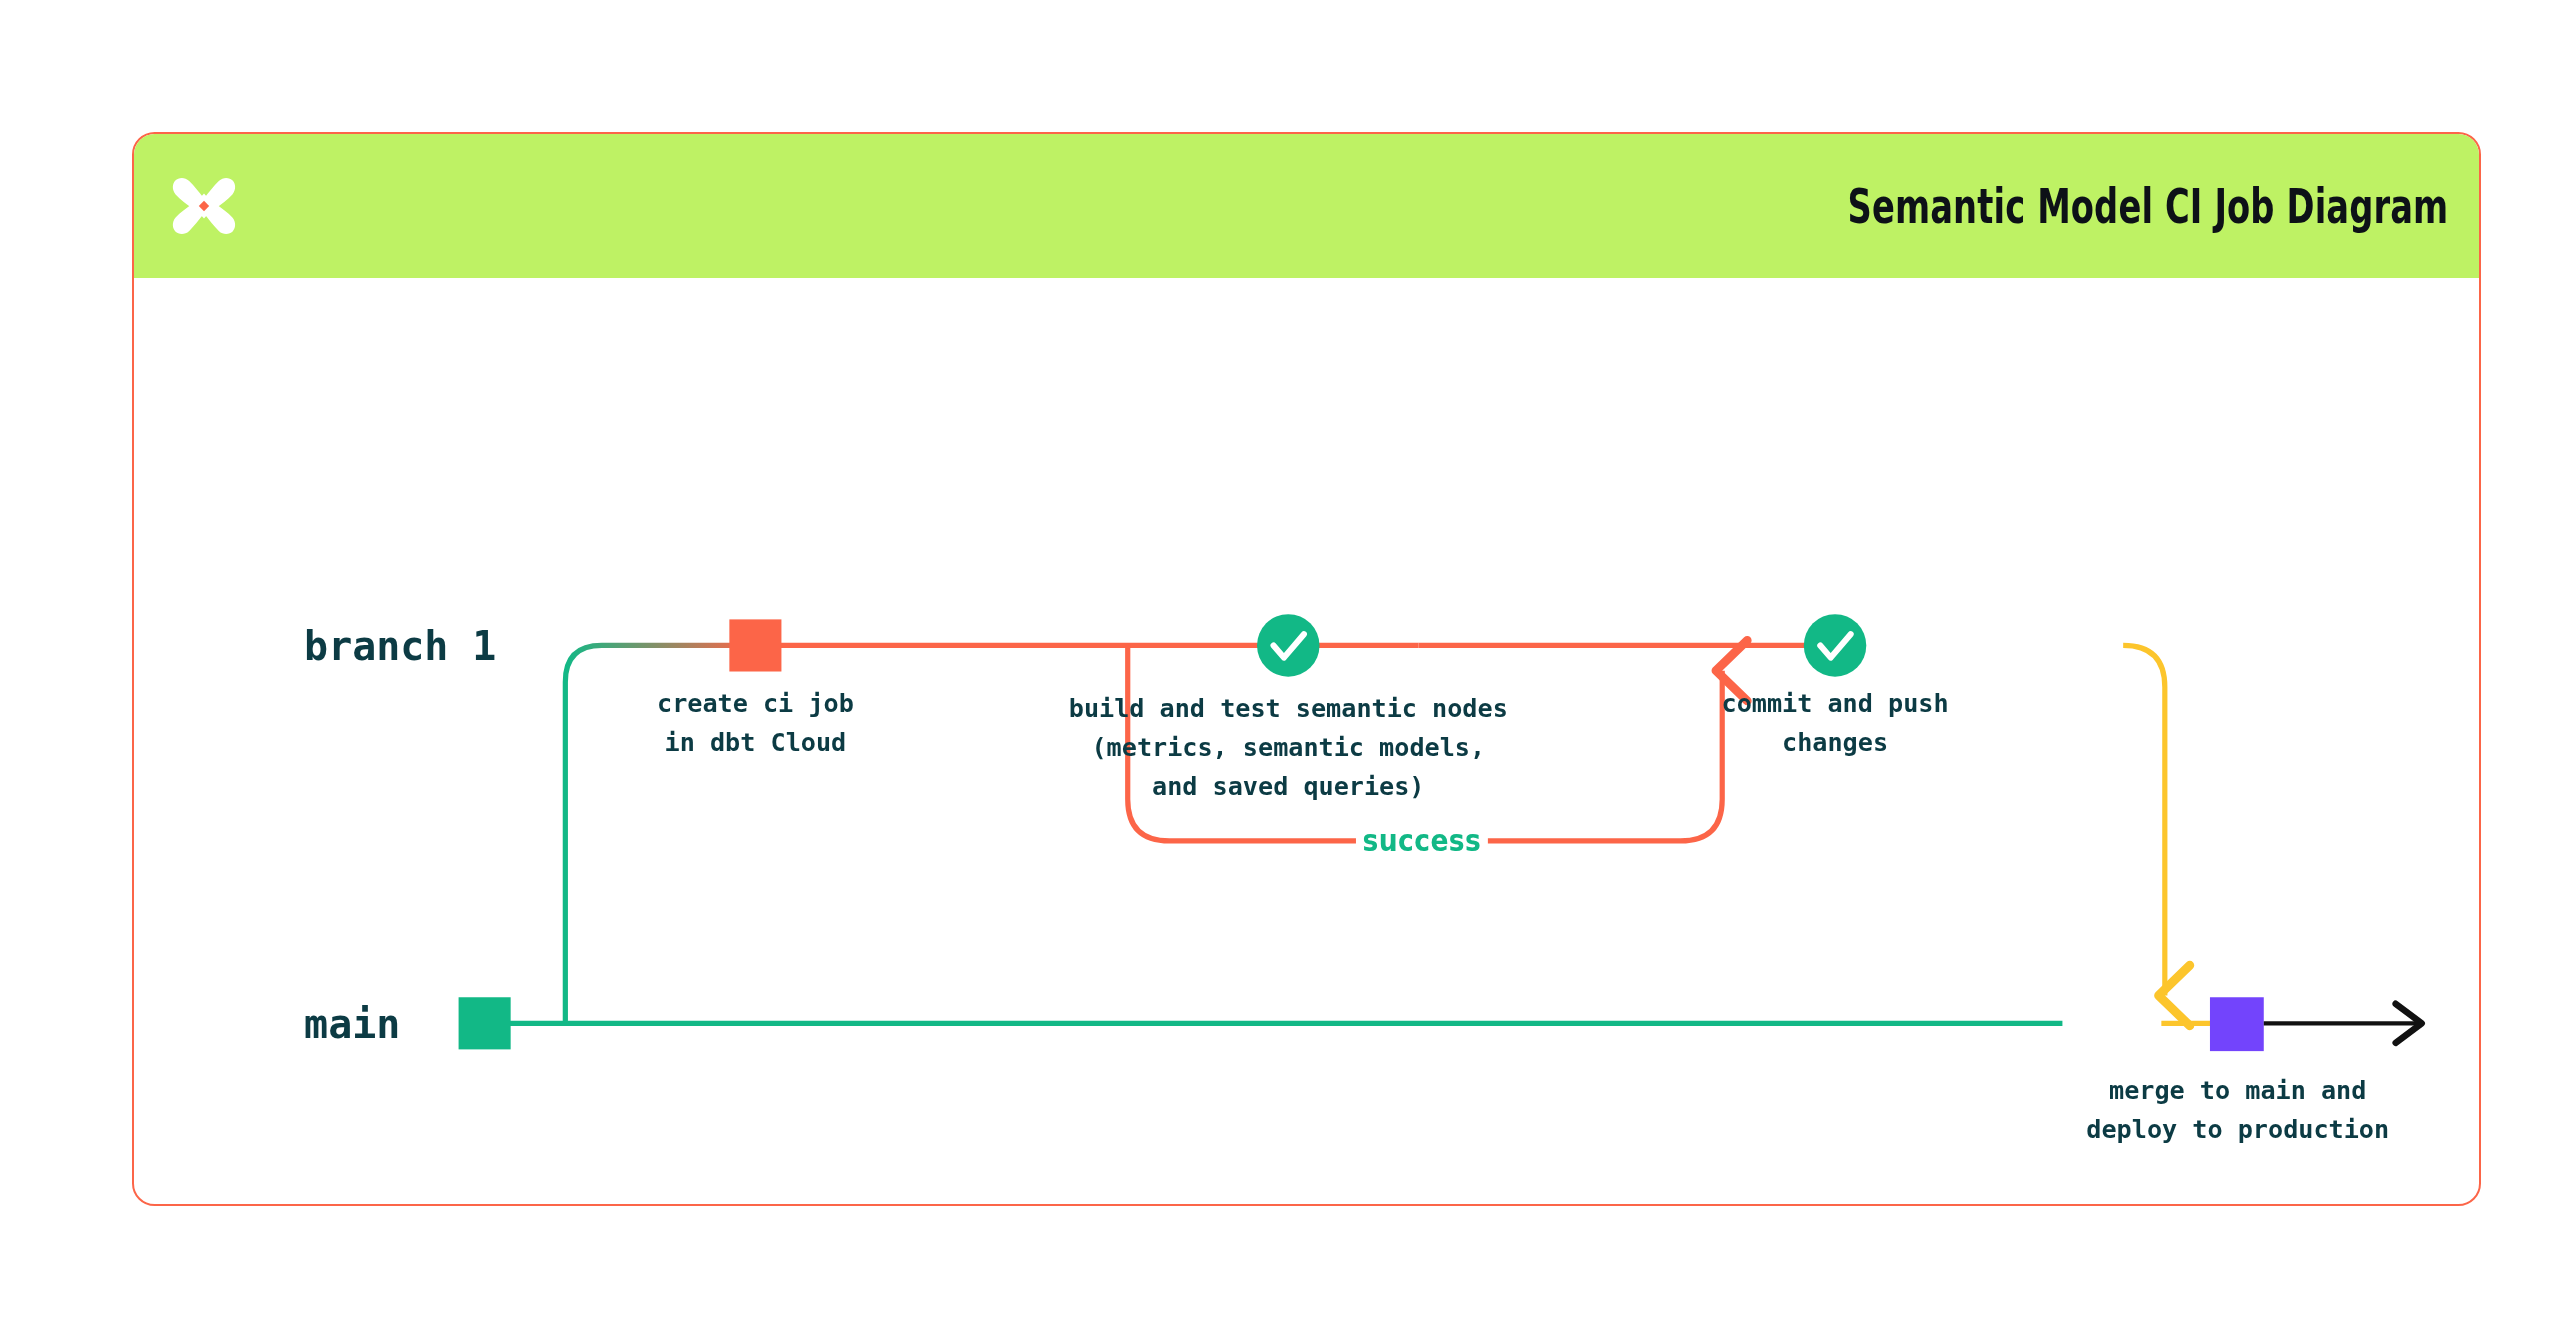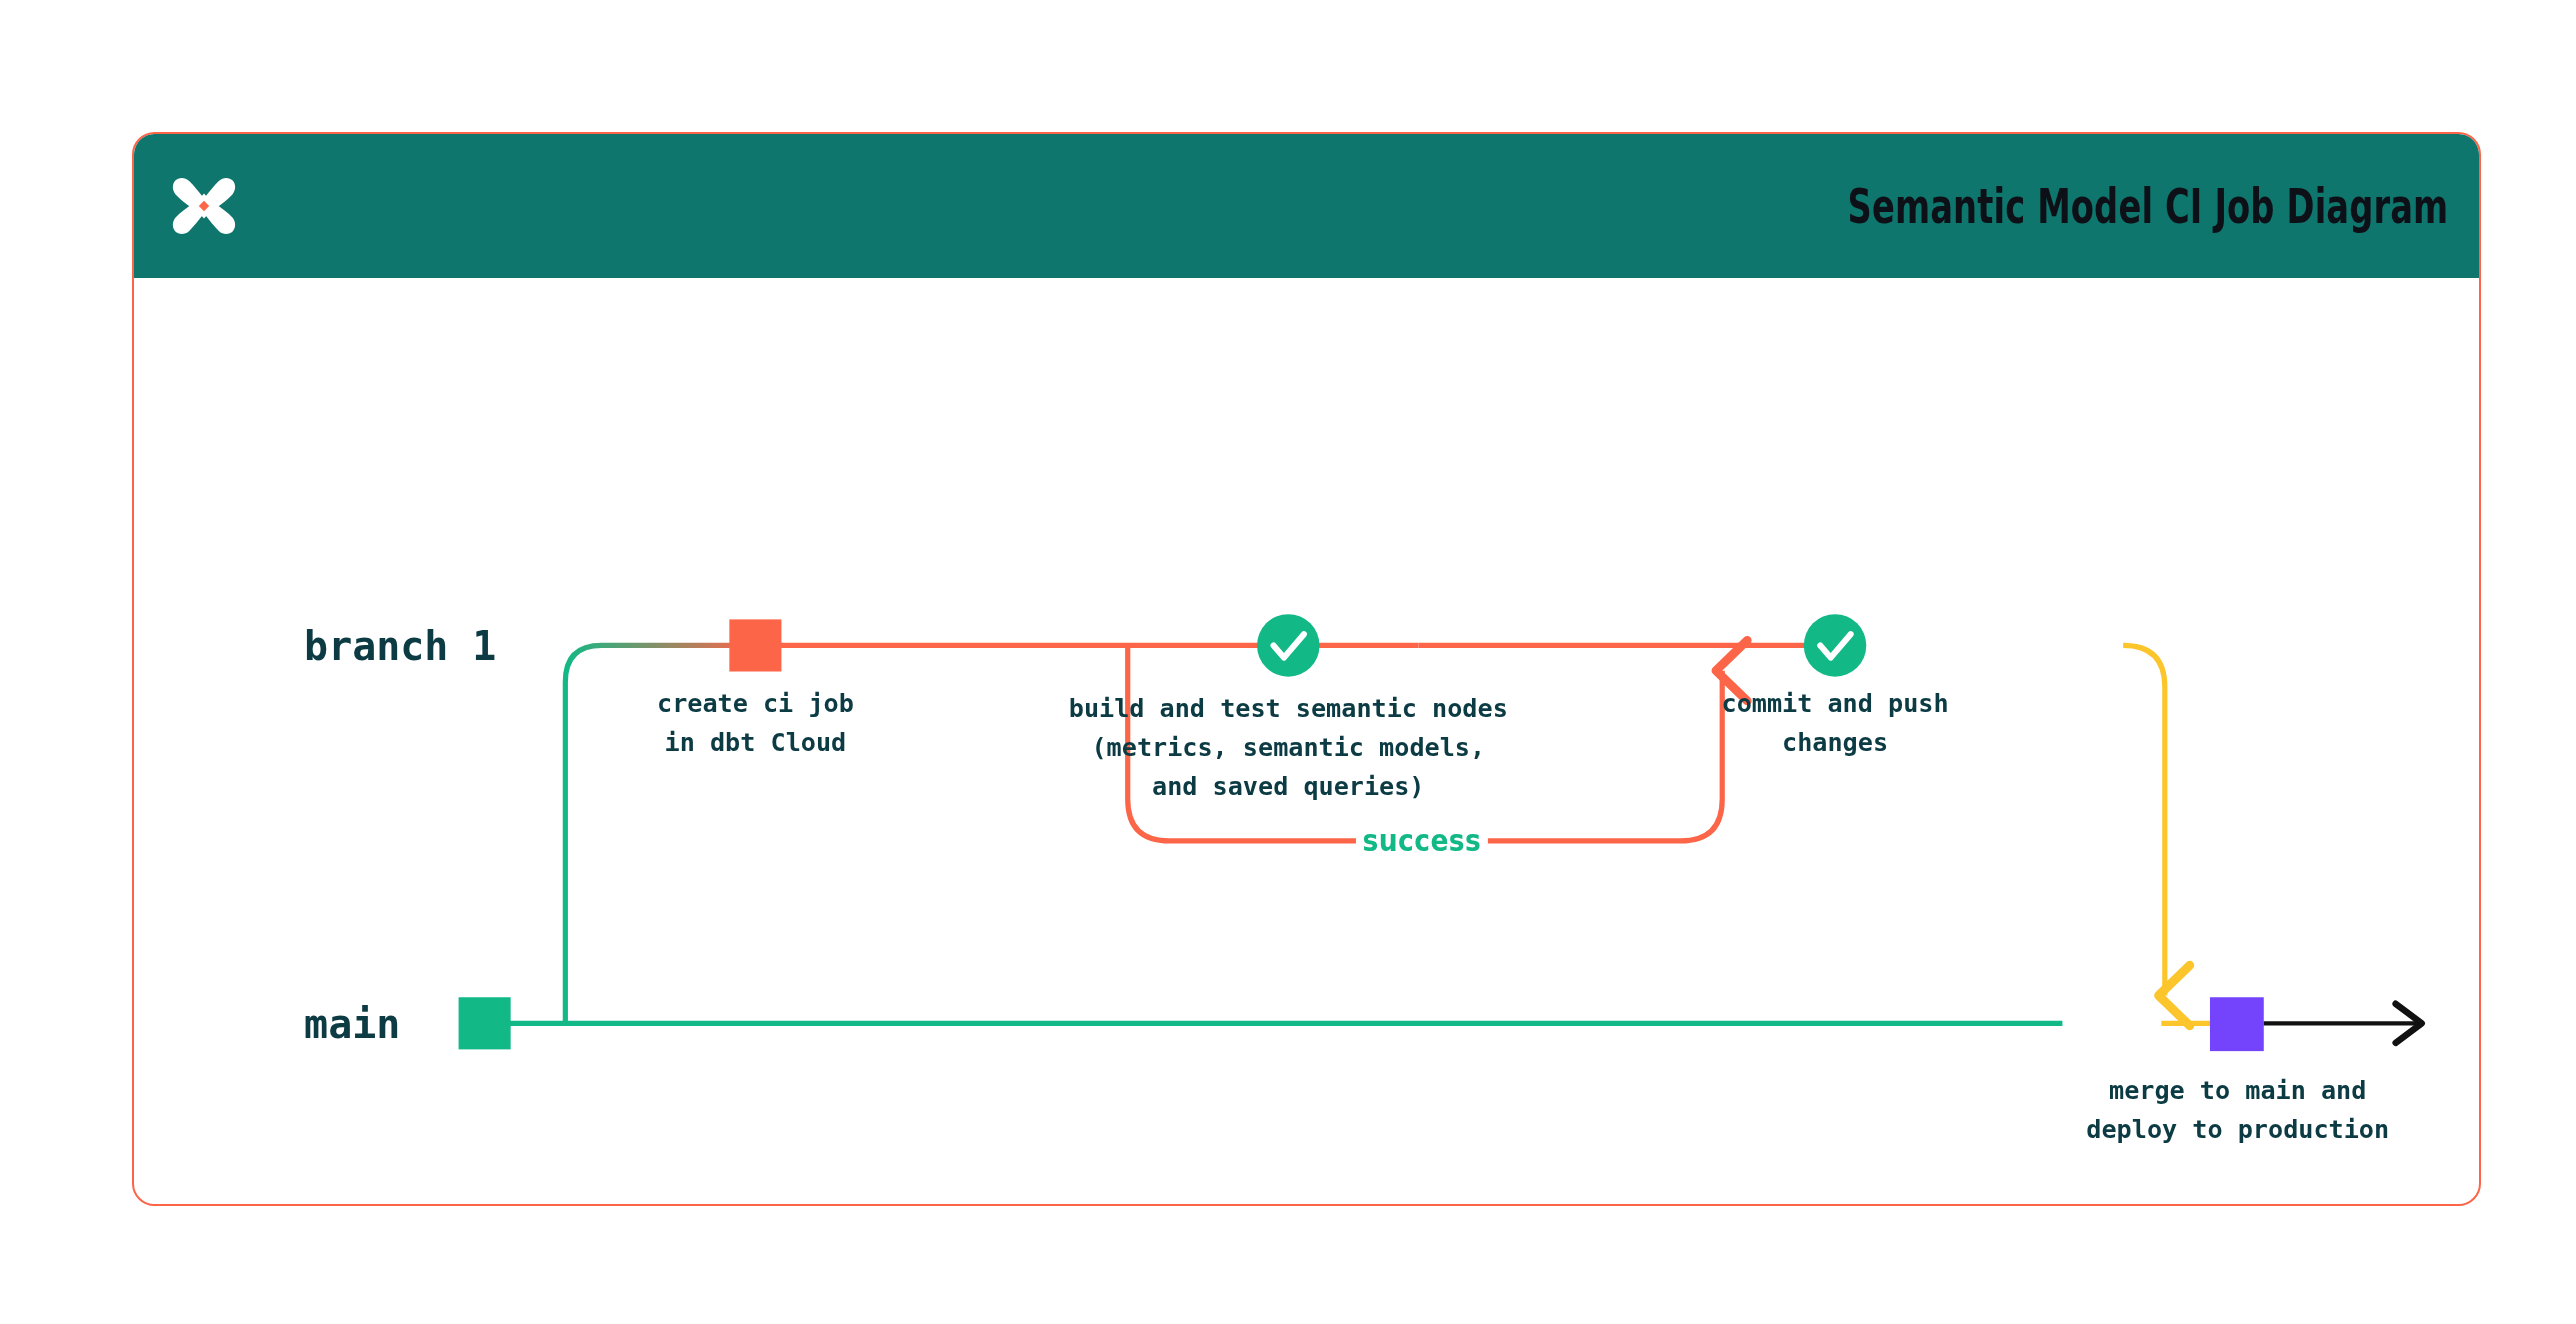--- a/index.html
+++ b/index.html
@@ -32,21 +32,21 @@
     border: 2.6px solid #FC6548;
     border-radius: 22.6px;
     overflow: hidden;
   }
   .card-header {
     position: absolute;
     left: 0;
     top: 0;
     width: 100%;
     height: 144px;
-    background: #0f766e;
+    background: #bef264;
     display: flex;
     align-items: center;
     justify-content: space-between;
     box-sizing: border-box;
     padding: 0 31px 0 29.5px;
     border-radius: 19px 19px 0 0;
     text-align: center;
   }
   .logo-wrap {
     width: 80px;

